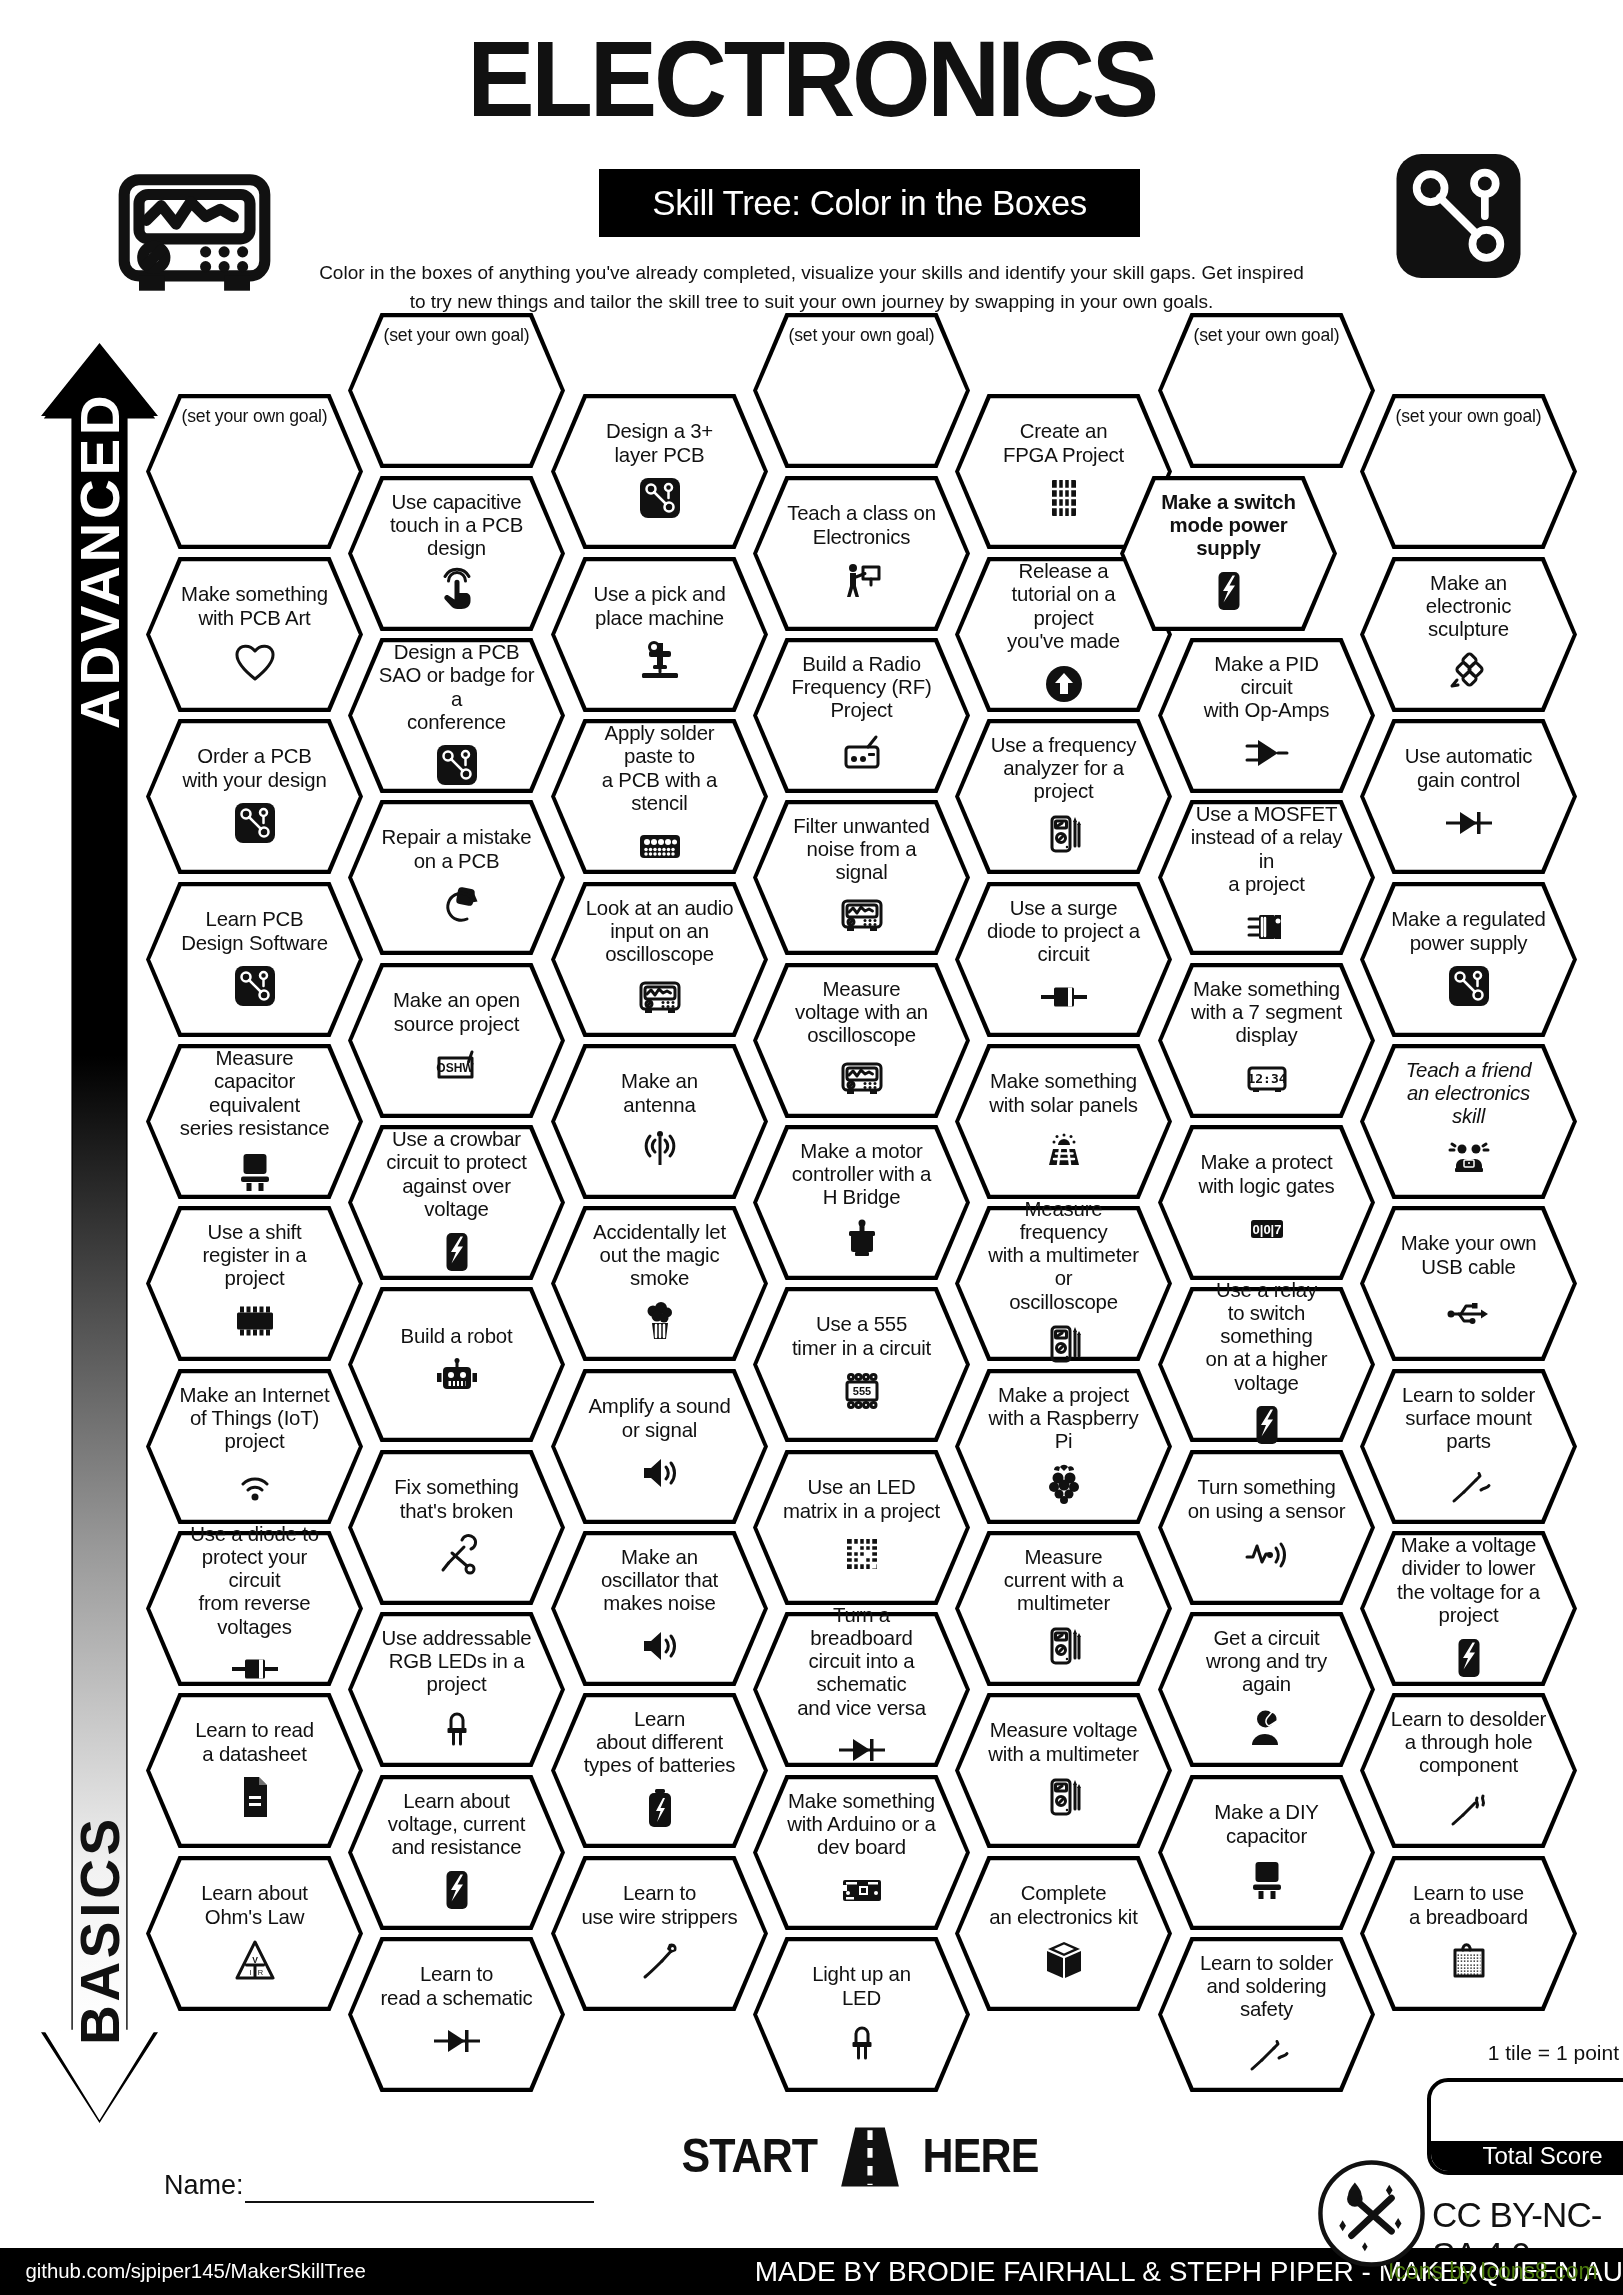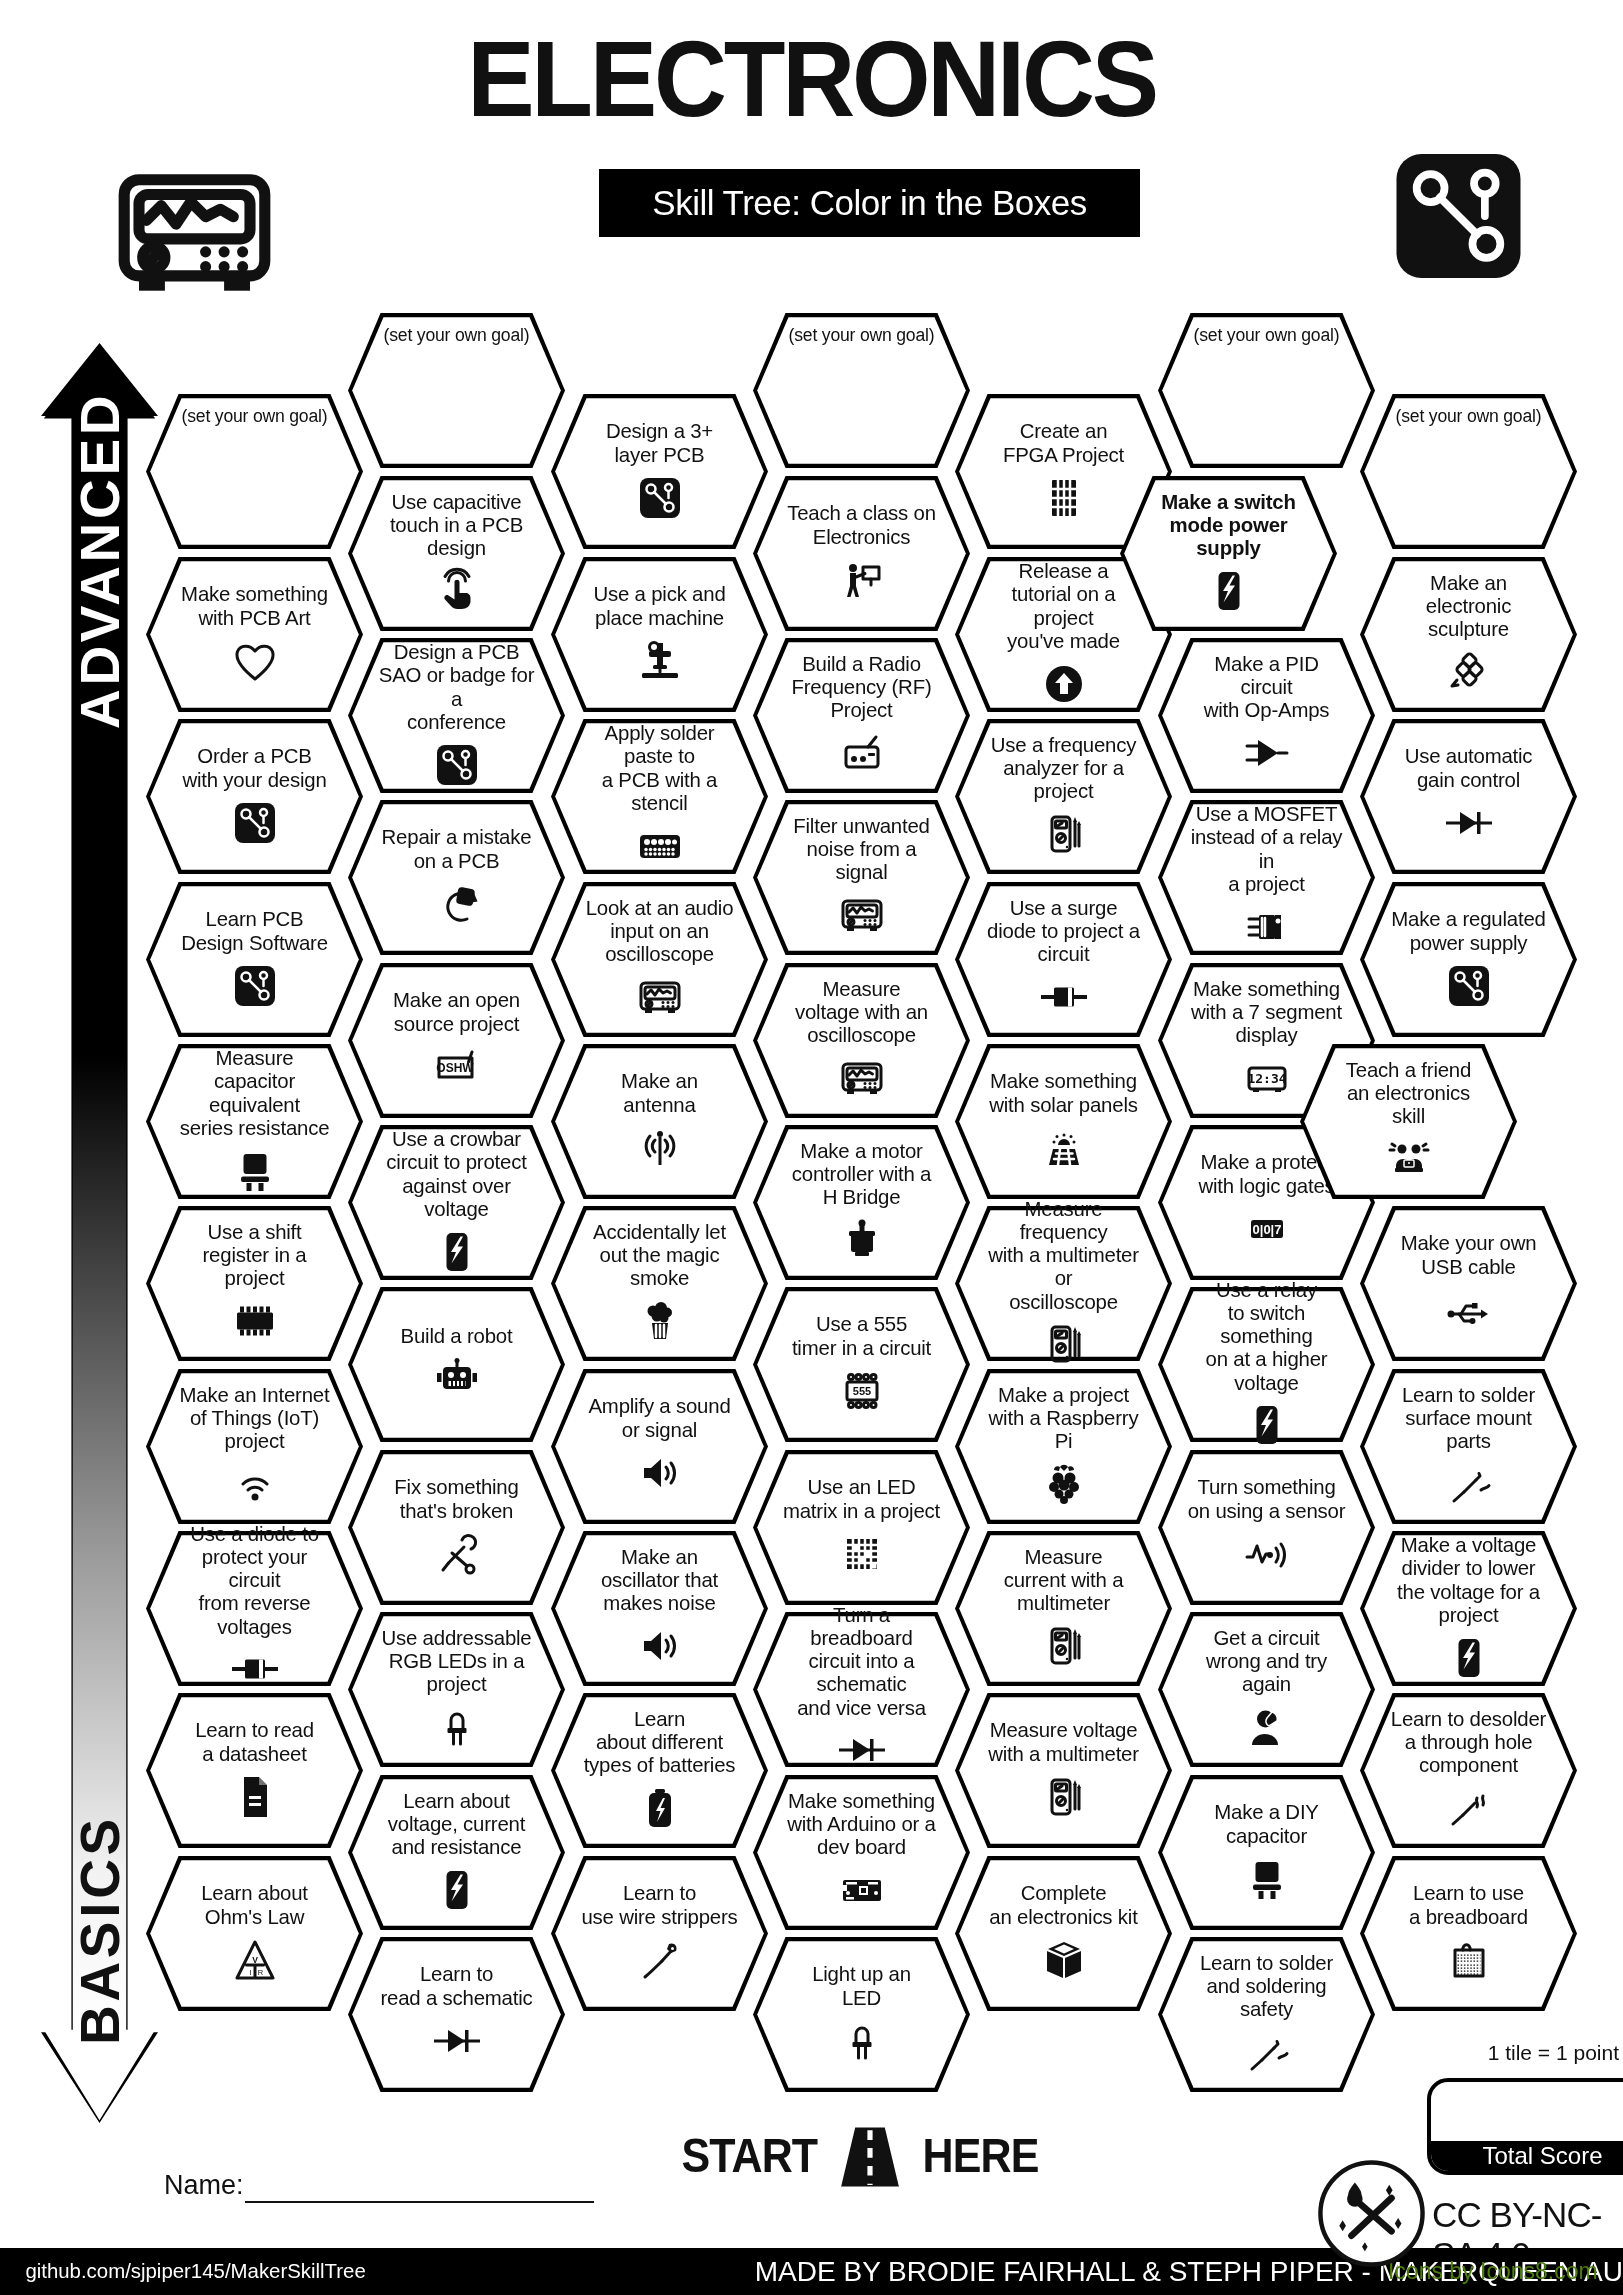--- a/index.html
+++ b/index.html
@@ -446,20 +446,22 @@
       </symbol>
 </defs>
 </svg>
 
 <div id="page">
 
   <div id="title">ELECTRONICS</div>
   <div id="subtitle-box">
     <span>Skill Tree: Color in the Boxes</span>
   </div>
+  <div id="description">Color in the boxes of anything you've already completed, visualize your skills and identify your skill gaps.  Get inspired
+to try new things and tailor the skill tree to suit your own journey by swapping in your own goals.</div>
 
   <svg id="osc-icon" class="hdr-icon" viewBox="0 0 100 100">
       <use href="#sym-oscilloscope"></use>
     </svg>
   <svg id="pcblogo-icon" class="hdr-icon" viewBox="0 0 100 100">
       <use href="#sym-pcb"></use>
     </svg>
 
   <div id="arrow">
     <div id="arrow-outline" class="arrow-shape"></div>
@@ -1202,21 +1204,21 @@
         <div class="hex-border"></div>
         <div class="hex-inner"></div>
         <div class="hex-content">
           <div class="hex-label">Make a regulated
 power supply</div>
           <svg class="tile-icon" viewBox="0 0 100 100">
             <use href="#sym-pcb"></use>
           </svg>
         </div>
       </div>
-      <div class="hex" style="left: 1300px; top: 1044px;">
+      <div class="hex" style="left: 1360px; top: 1044px; font-style: italic;">
         <div class="hex-border"></div>
         <div class="hex-inner"></div>
         <div class="hex-content">
           <div class="hex-label">Teach a friend
 an electronics skill</div>
           <svg class="tile-icon" viewBox="0 0 100 100">
             <use href="#sym-people"></use>
           </svg>
         </div>
       </div>

